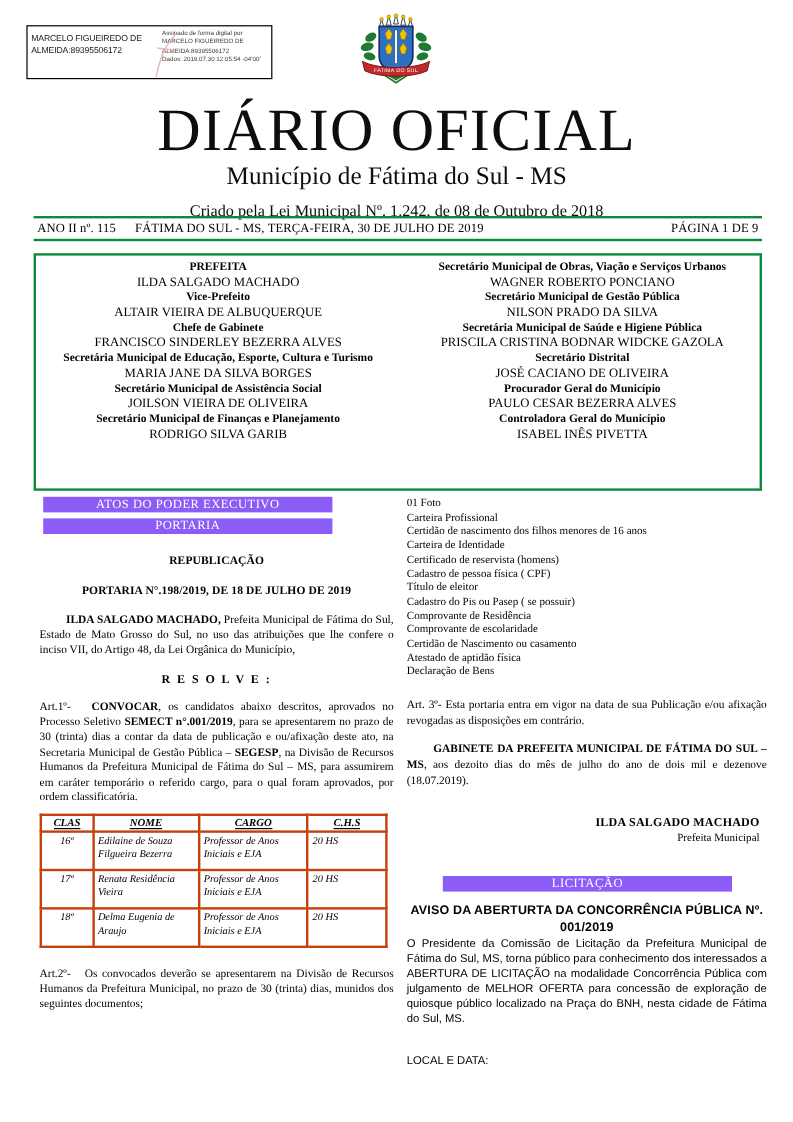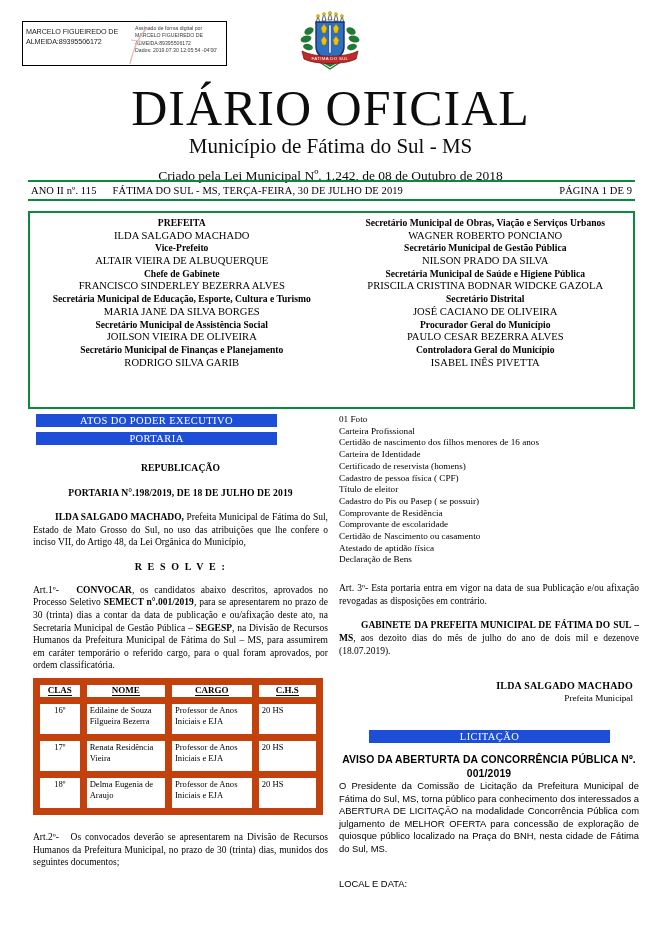--- a/index.html
+++ b/index.html
@@ -174,21 +174,21 @@
   }
   .col-right {
     position: absolute;
     left: 339px;
     top: 408px;
     width: 300px;
   }
 
   
   .banner {
-    background: #1d4ed8;
+    background: #8b5cf6;
     color: #ffffff;
     text-align: center;
     font-family: "Liberation Serif", "DejaVu Serif", serif;
     font-size: 10.5px;
     line-height: 13px;
     height: 13px;
     letter-spacing: 0.4px;
   }
   .banner-exec { width: 241px; margin: 0 auto 0 3px; }
   .banner-port { width: 241px; margin: 5px auto 0 3px; }
@@ -220,25 +220,26 @@
   b, strong { font-weight: bold; }
 
   
   .cand-table {
     border-collapse: collapse;
     width: 290px;
     margin-top: 6px;
     font-family: "Liberation Serif", "DejaVu Serif", serif;
   }
   .cand-table th, .cand-table td {
-    border: 7px solid #c2410c;
+    border: 2px solid #c2410c;
     font-size: 8.6px;
     line-height: 11px;
     padding: 1px 3px;
     vertical-align: top;
+    font-style: italic;
   }
   .cand-table th {
     font-weight: bold;
     text-align: center;
     font-size: 9px;
     padding: 0 3px 0 3px;
     height: 12px;
   }
   .cand-table th span { border-bottom: 1px solid #000; }
   .col-clas { width: 38px; text-align: center; vertical-align: bottom; }

